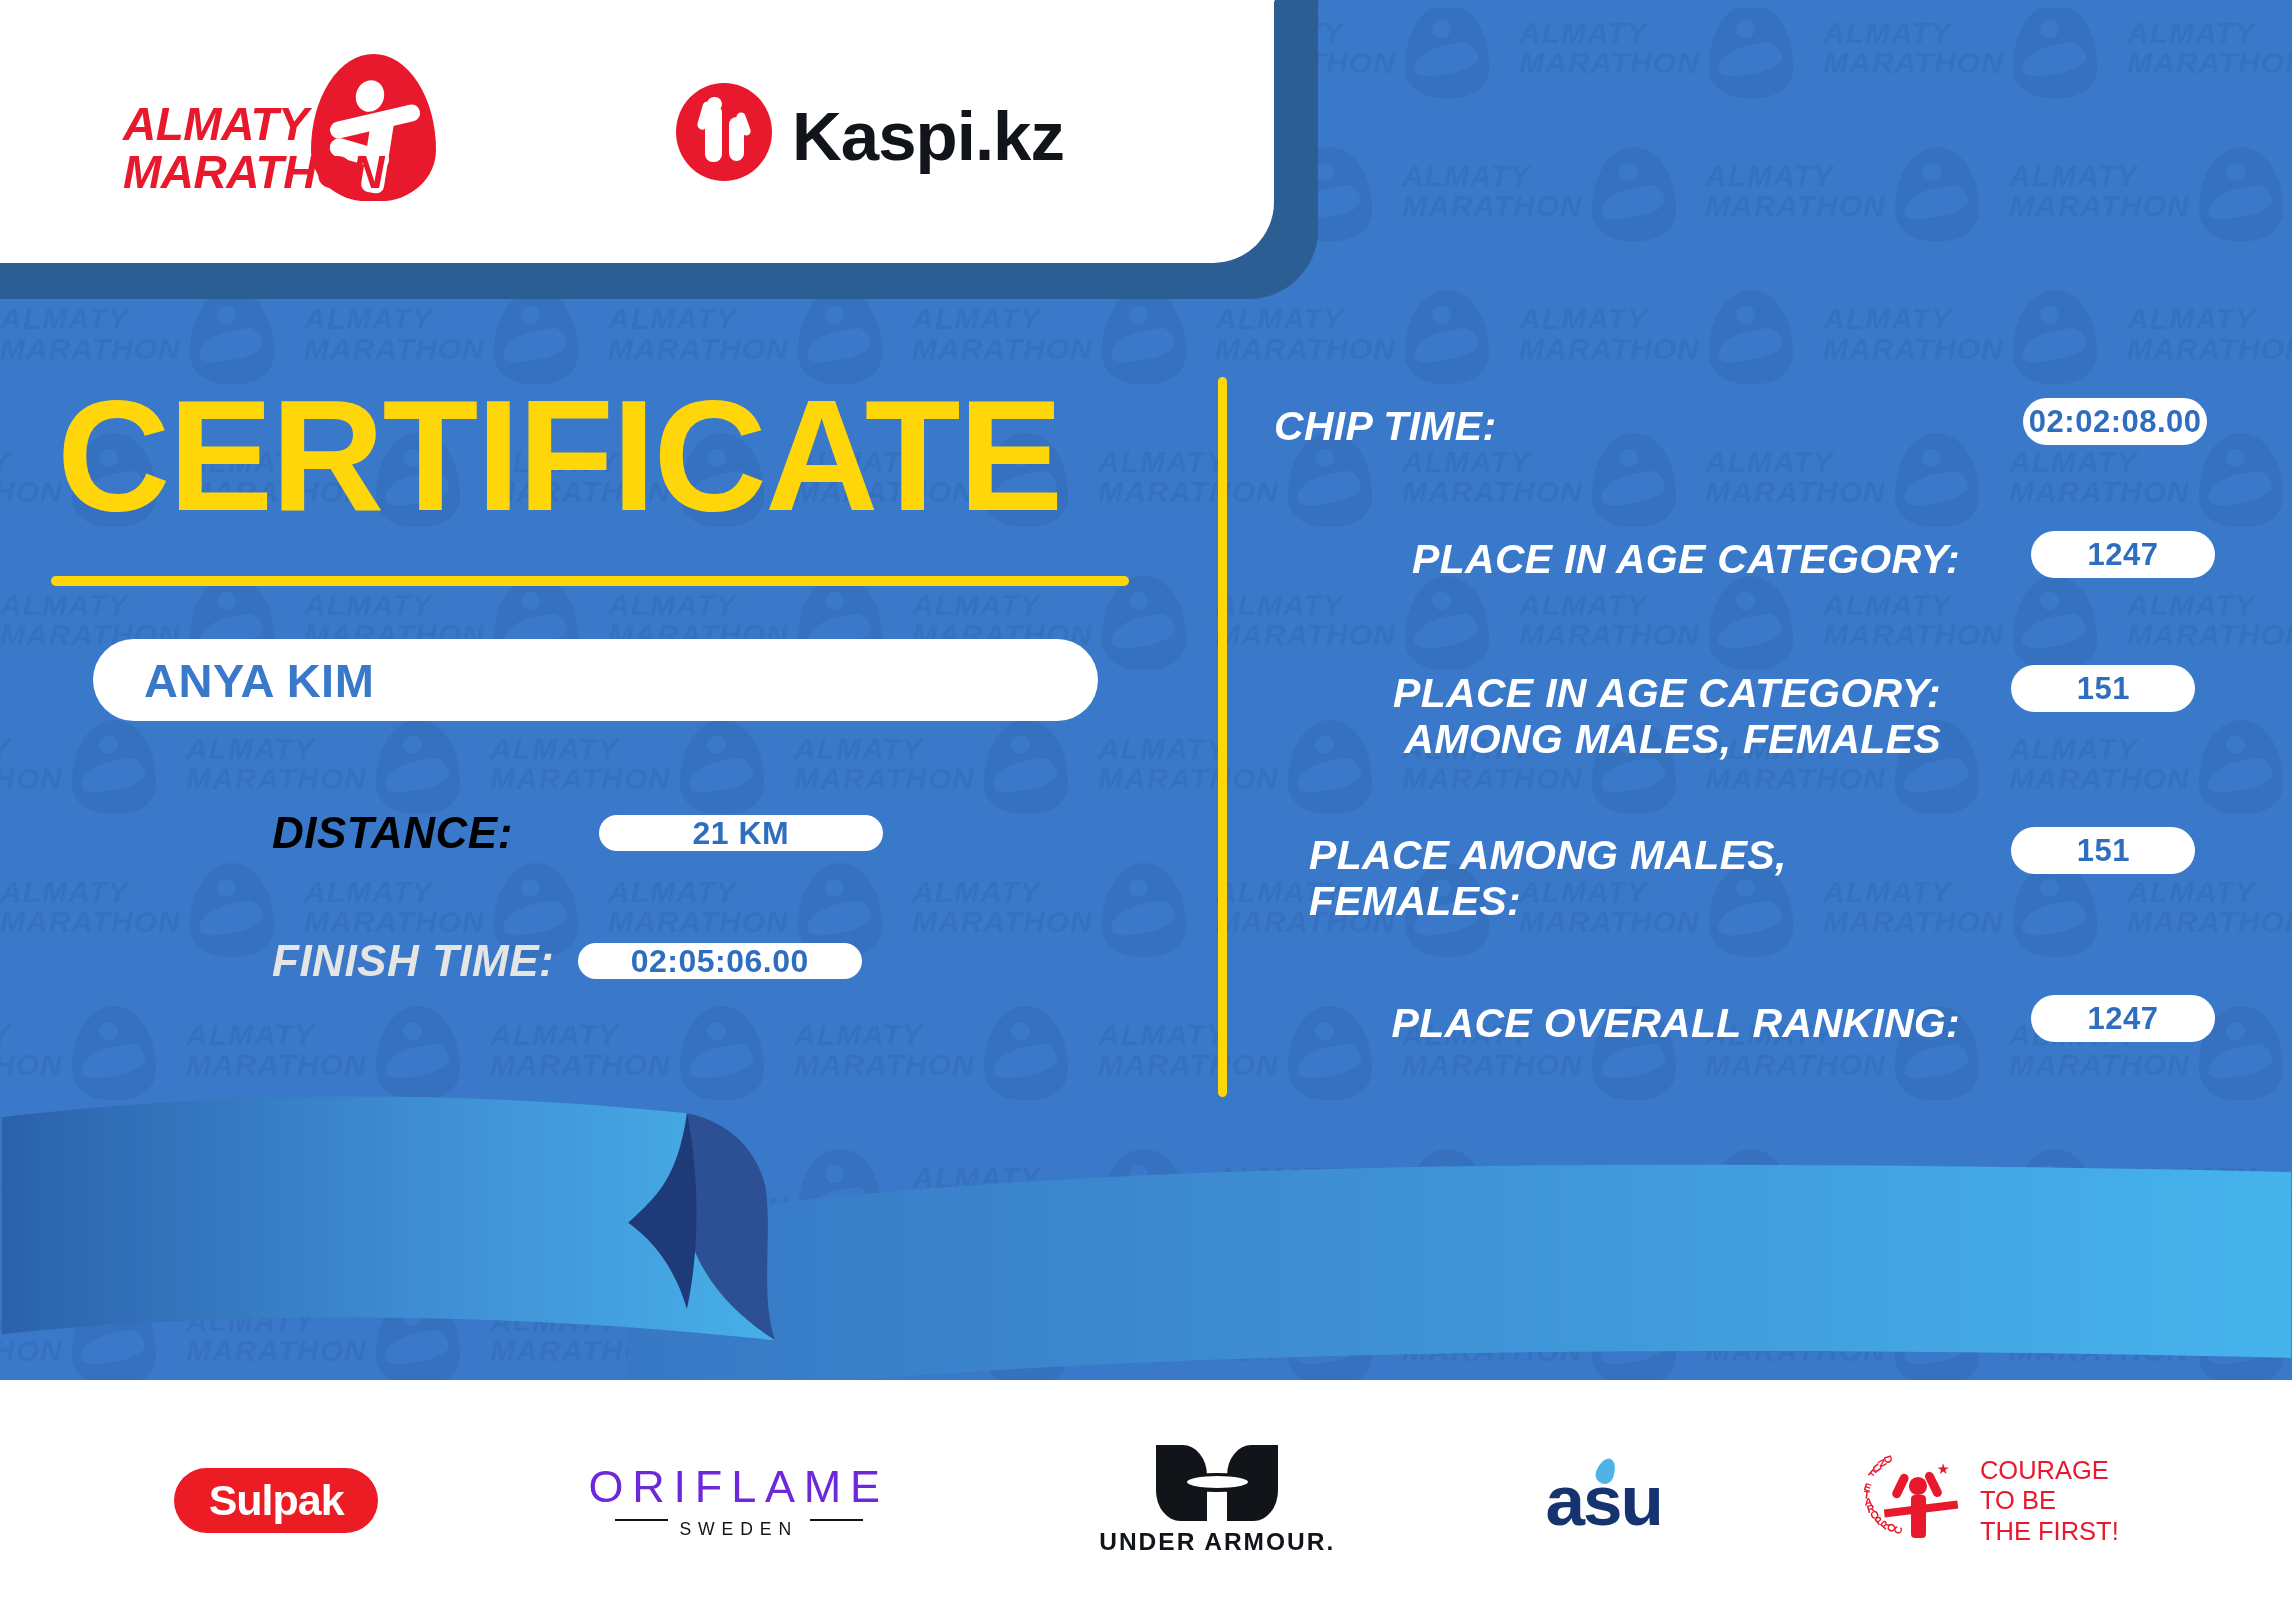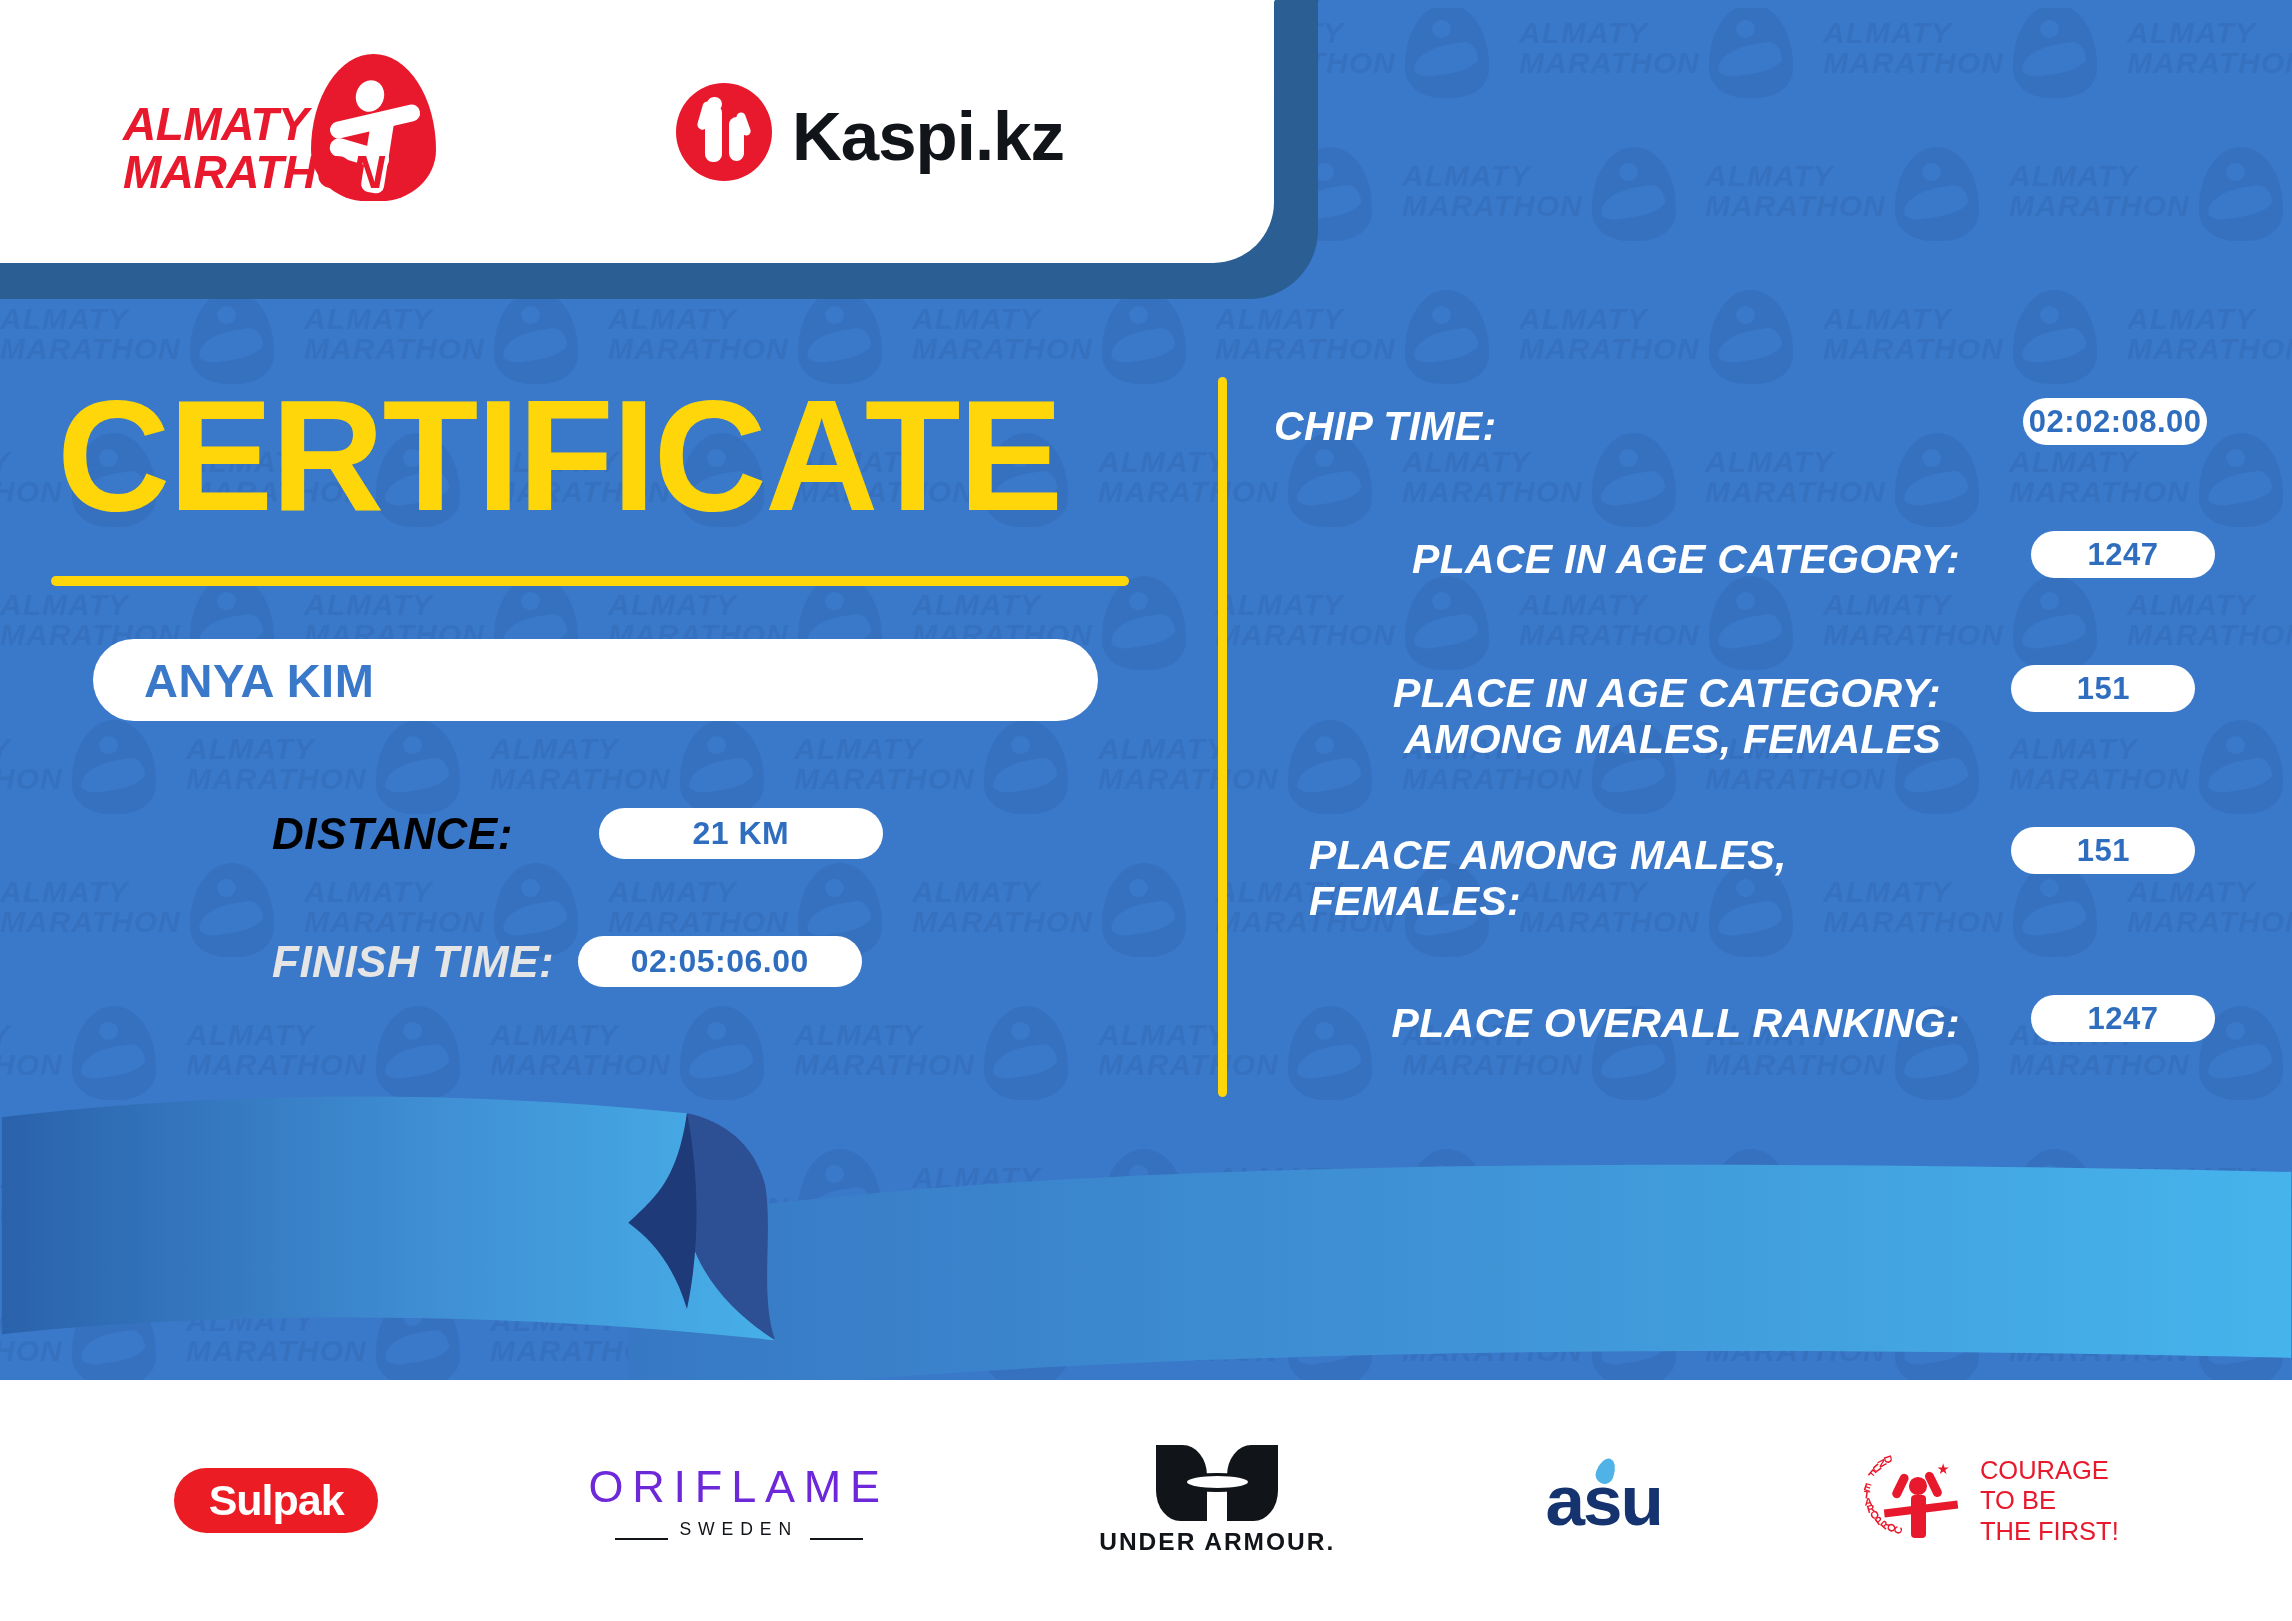--- a/index.html
+++ b/index.html
@@ -169,21 +169,21 @@
     font-size:47px; font-weight:bold; letter-spacing:0.5px;
   }
 
   .lrow { position:absolute; display:flex; align-items:center; }
   .lrow .lbl {
     font-size:44px; font-weight:bold; font-style:italic; letter-spacing:0.5px;
   }
   .lrow .lbl.white { color:#000000; }
   .lrow .lbl.yellow { color:#e5e5e5; }
   .lrow .pill {
-    height:51px; background:#ffffff; border-radius:25.5px;
+    height:36px; background:#ffffff; border-radius:25.5px;
     display:flex; align-items:center; justify-content:center;
     color:#2f6ebf; font-size:32px; font-weight:bold; letter-spacing:0.5px;
   }
   .row-distance { left:272px; top:485px; }
   .row-distance .pill { width:284px; margin-left:86px; }
   .row-finish { left:272px; top:613px; }
   .row-finish .pill { width:284px; margin-left:23.5px; }
 
   
   .divider {
@@ -254,21 +254,21 @@
   }
   .sanofi-mark .b3 {
     position:absolute; left:5.9px; top:19.6px; width:24.5px; height:29px;
     background:#8cc63e; border-radius:60% 40% 50% 50% / 50% 40% 60% 50%;
   }
   .sanofi-name { color:#3a49a4; font-size:33px; font-weight:bold; letter-spacing:2px; }
   .sanofi-tag { color:#3a49a4; font-size:23.5px; font-style:italic; margin-top:2.9px; }
 
   .sp-oriflame { flex-direction:column; align-items:center; }
   .ori-name { color:#6d28d9; font-size:45px; letter-spacing:8.8px; font-weight:300; }
-  .ori-sub { display:flex; align-items:flex-end; gap:11.8px; margin-top:5.9px; }
+  .ori-sub { display:flex; align-items:flex-start; gap:11.8px; margin-top:5.9px; }
   .ori-sub .ln { width:53px; height:2px; background:#111418; }
   .ori-sub .tx { color:#111418; font-size:17.6px; letter-spacing:6.9px; }
 
   .sp-ua { flex-direction:column; align-items:center; }
   .ua-mark { position:relative; width:122px; height:76px; }
   .ua-mark .l, .ua-mark .r {
     position:absolute; top:0; width:51px; height:76px; background:#111418;
   }
   .ua-mark .l { left:0;  border-radius:0 48% 0 48% / 0 40% 0 40%; }
   .ua-mark .r { right:0; border-radius:48% 0 48% 0 / 40% 0 40% 0; }

